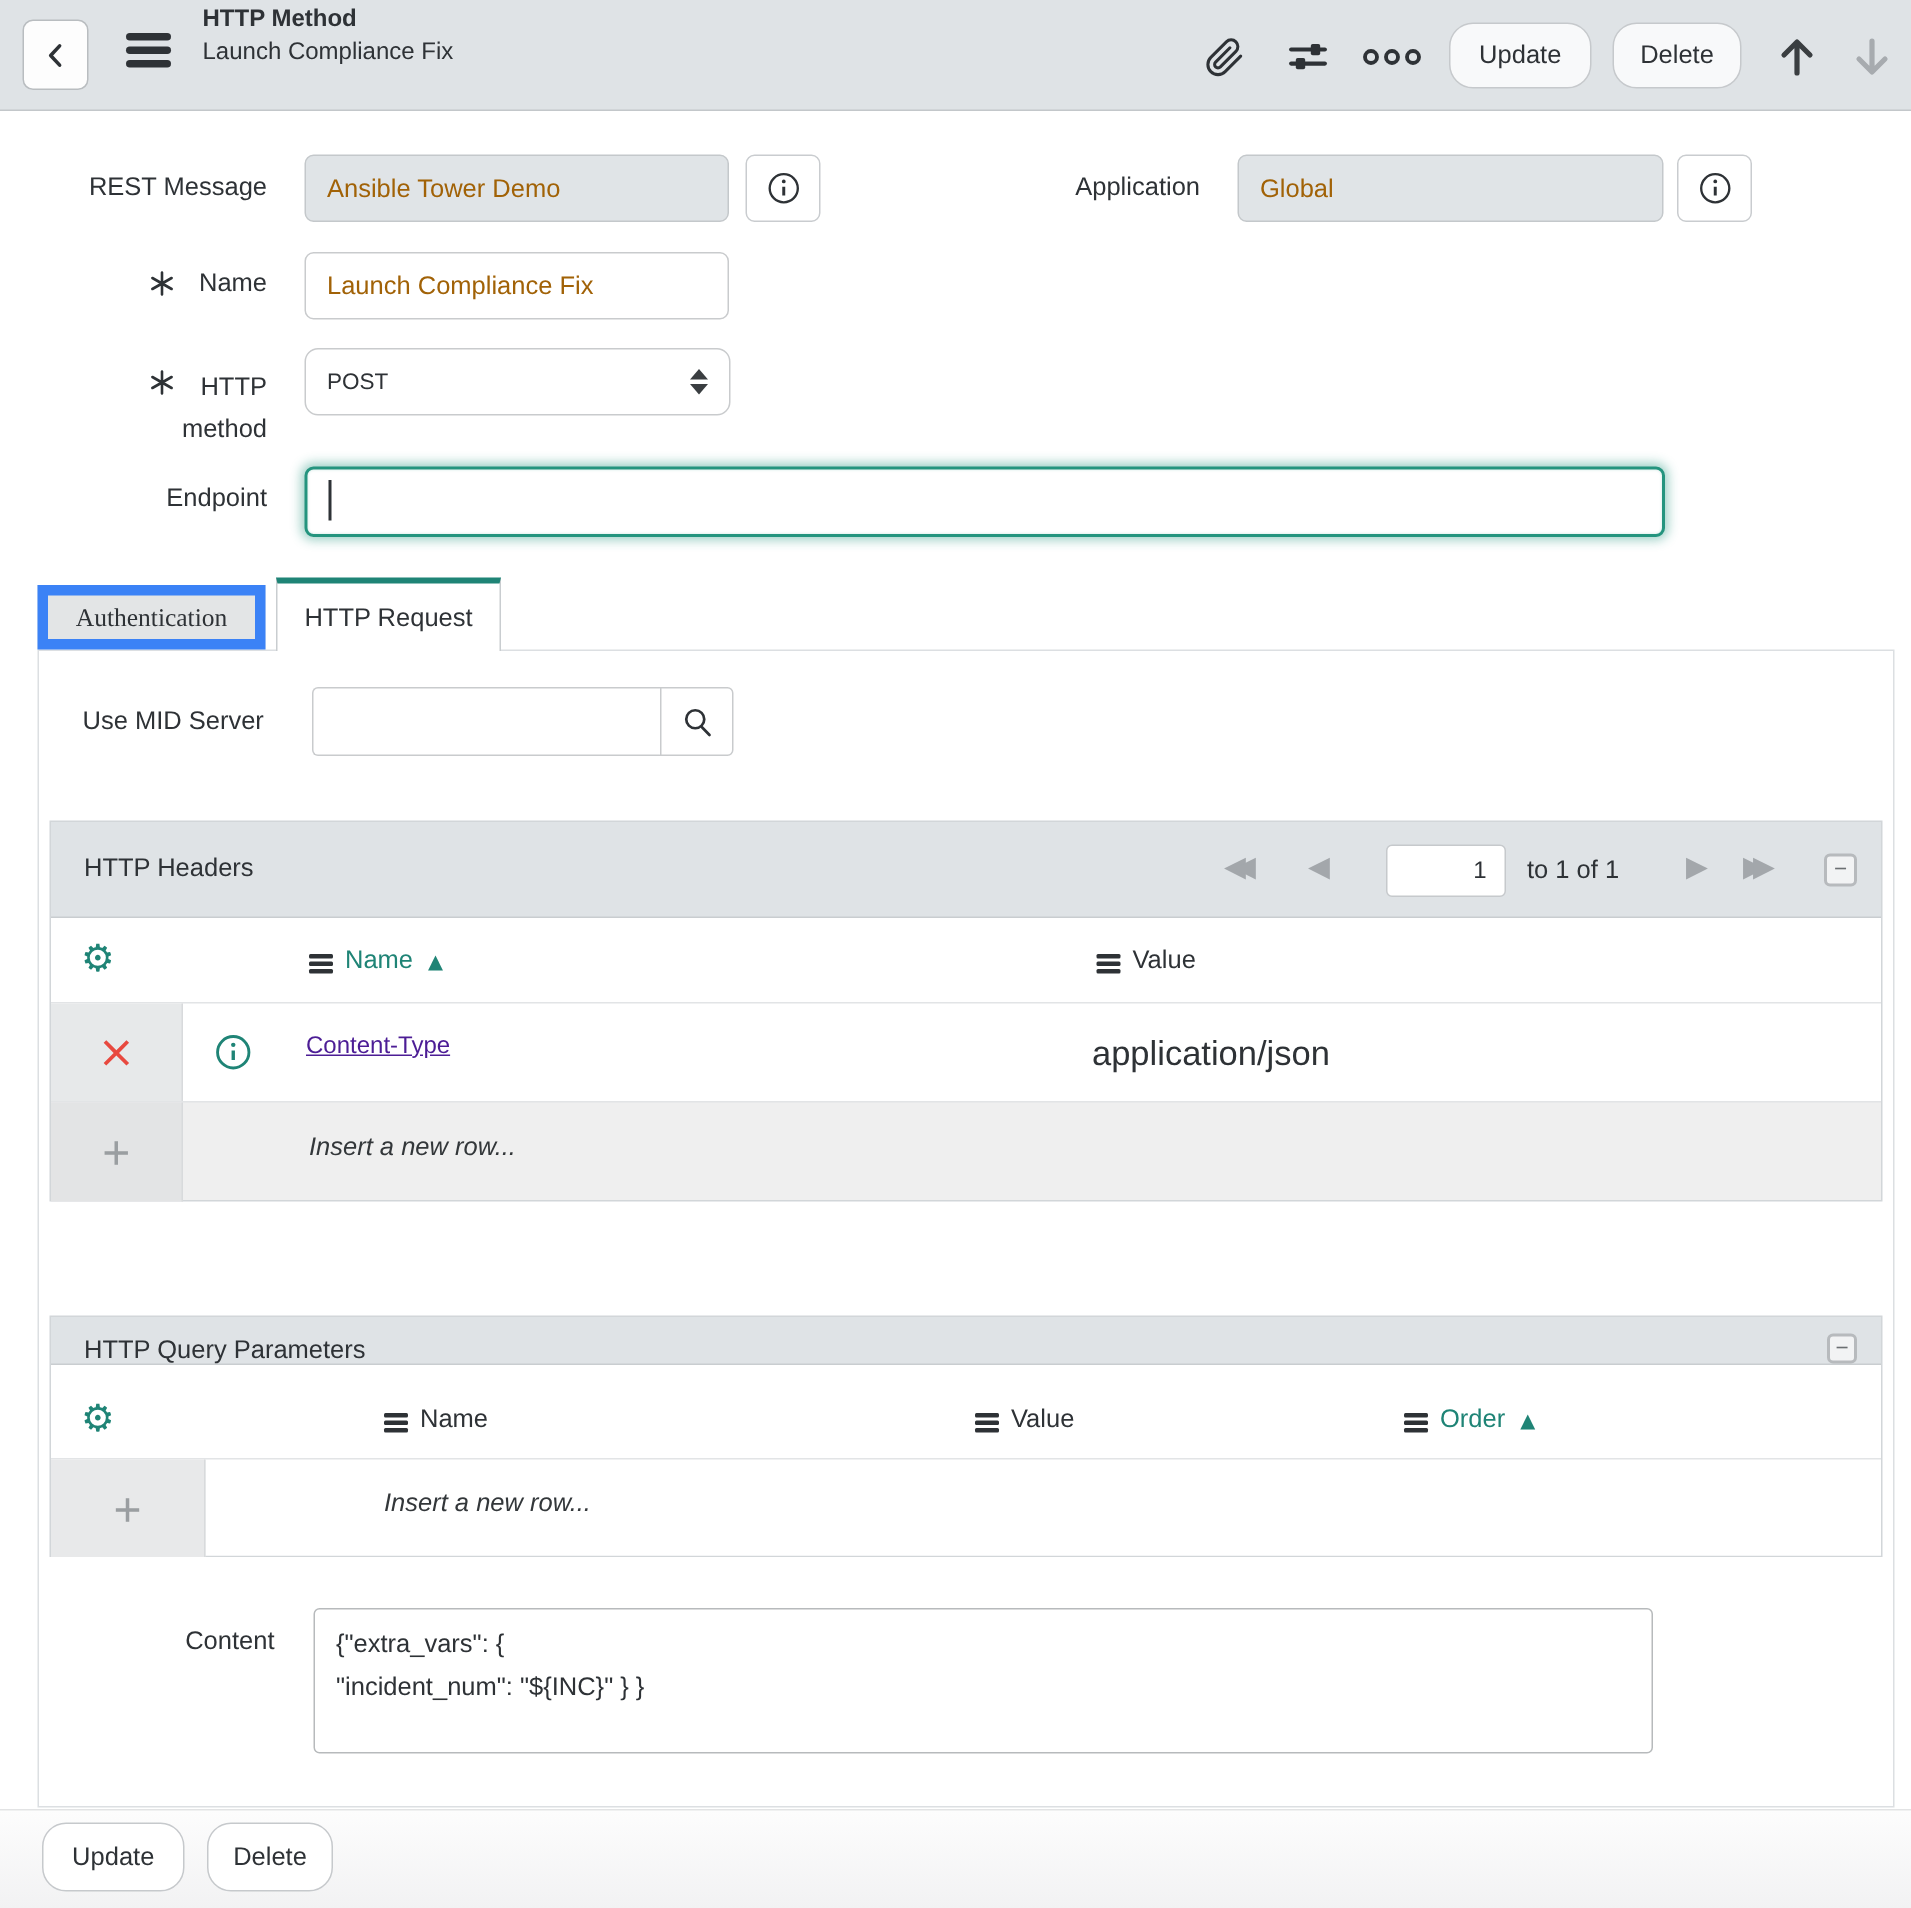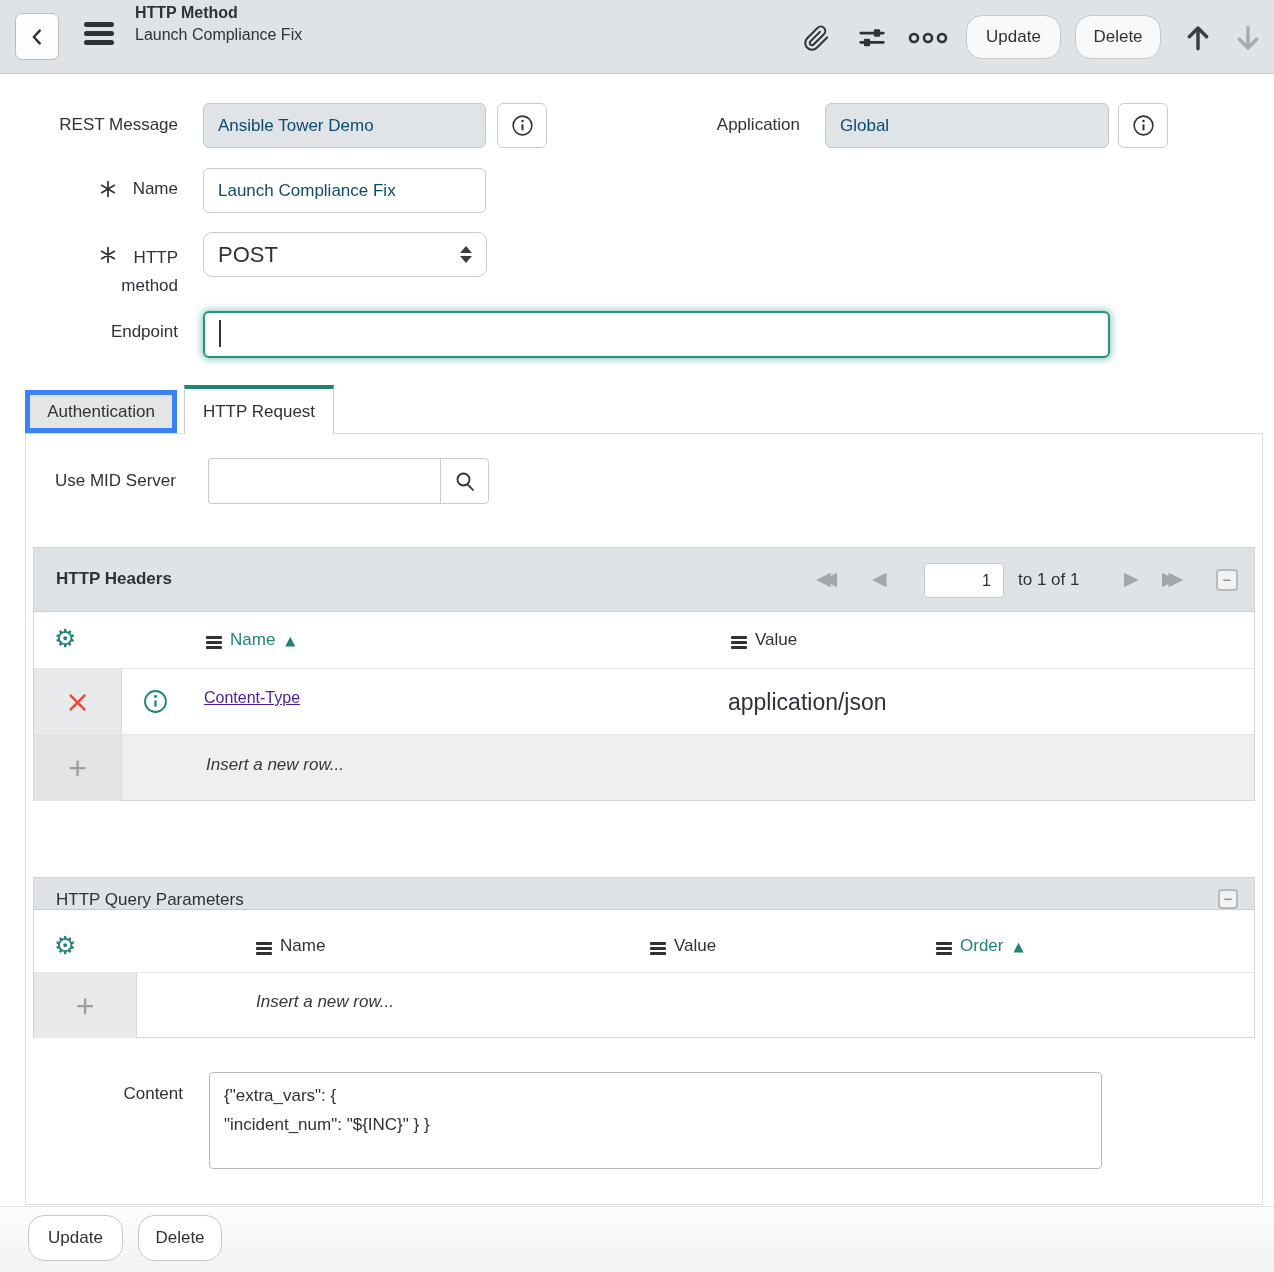--- a/index.html
+++ b/index.html
@@ -39,49 +39,49 @@
     background:#f8f9fa; border:1px solid #c6c9cc; border-radius:16px;
     font-size:17px; color:#2e3236; cursor:pointer; font-family:inherit;
     display:flex; align-items:center; justify-content:center;
   }
   .hdr .btn { position:absolute; top:15px; height:44px; }
 
   
   .f-label { position:absolute; font-size:17px; text-align:right; }
   .field {
     position:absolute; height:45px; border-radius:6px; font-size:17px;
-    padding:0 14px; font-family:inherit; color:#0c4a6e;
+    padding:0 14px; font-family:inherit; color:#a16207;
   }
   input.field { outline:none; }
   .ro { background:#e0e4e7; border:1px solid #c4c8cb; }
   .rw { background:#fff; border:1px solid #c9cbcd; }
   .info-btn {
     position:absolute; width:50px; height:45px; background:#fff;
     border:1px solid #c9cccf; border-radius:6px; cursor:pointer;
     display:flex; align-items:center; justify-content:center; color:#2e3236;
   }
   .mand { position:absolute; width:22px; height:22px; color:#2e3236; }
   .sel {
     position:absolute; background:#fff; border:1px solid #c9cbcd; border-radius:9px;
-    height:45px; display:flex; align-items:center; padding:0 14px; cursor:pointer; font-size:22px;
+    height:45px; display:flex; align-items:center; padding:0 14px; cursor:pointer; font-size:15px;
   }
   .stepper { margin-left:auto; display:flex; flex-direction:column; gap:3px; }
   .stepper b { width:0; height:0; border-left:6px solid transparent; border-right:6px solid transparent; }
   .stepper .up { border-bottom:7px solid #3a3e41; }
   .stepper .dn { border-top:7px solid #3a3e41; }
   .endpoint {
     border:2px solid #24947e;
     box-shadow:0 0 7px 2px rgba(36,148,126,.45), inset 0 0 2px rgba(36,148,126,.25);
   }
   .caret { position:absolute; left:16px; top:9px; width:2px; height:27px; background:#2e3236; }
 
   
   .tab { position:absolute; display:flex; align-items:center; justify-content:center;
          font-size:17px; cursor:pointer; }
-  .tab-idle { background:#e3e5e6; border:5px solid #3b82f6; }
+  .tab-idle { background:#e3e5e6; border:7px solid #3b82f6;font-family:Liberation Serif, serif; }
   .tab-active { background:#fff; border:1px solid #c9cdd0; border-bottom:none;
                 border-top:4px solid #1f8476; z-index:3; }
   .panel { position:absolute; left:25px; top:433px; width:1238px; height:772px;
            border:1px solid #dcdfe2; background:#fff; }
 
   
   .search-btn {
     position:absolute; width:49px; height:46px; background:#fff; border:1px solid #c9cbcd;
     border-radius:0 4px 4px 0; display:flex; align-items:center; justify-content:center;
     color:#2e3236; cursor:pointer;
@@ -257,21 +257,21 @@
   <span>
     <svg width="24" height="24" viewBox="0 0 24 24" fill="none" stroke="#2e3236" stroke-width="1.8" stroke-linecap="round">
         <circle cx="10.5" cy="10.5" r="6"></circle>
         <line x1="15" y1="15.8" x2="20" y2="21"></line>
       </svg>
   </span>
 </div>
 
 <div class="section" style="top:547px; height:254px;">
   <div class="sec-hdr" style="height:64px;">
-    <div class="sec-title" style="top:21px;font-weight:bold;">HTTP Headers</div>
+    <div class="sec-title" style="top:21px;">HTTP Headers</div>
     <div class="abs glyph pg dbl" style="left:782px; top:19px;">◀◀</div>
     <div class="abs glyph pg" style="left:838px; top:19px;">◀</div>
     <input class="pg-input abs" style="left: 890px; top: 15px;" value="1">
     <div class="abs" style="left:984px; top:22px; font-size:17px;">to 1 of 1</div>
     <div class="abs glyph pg" style="left:1090px; top:19px;">▶</div>
     <div class="abs glyph pg dbl" style="left:1128px; top:19px;">▶▶</div>
     <div class="collapse-btn abs" style="left:1182px; top:21px;">−</div>
   </div>
 
   <div class="abs" style="left:0; top:64px; width:1220px; height:56px; background:#fff;">

